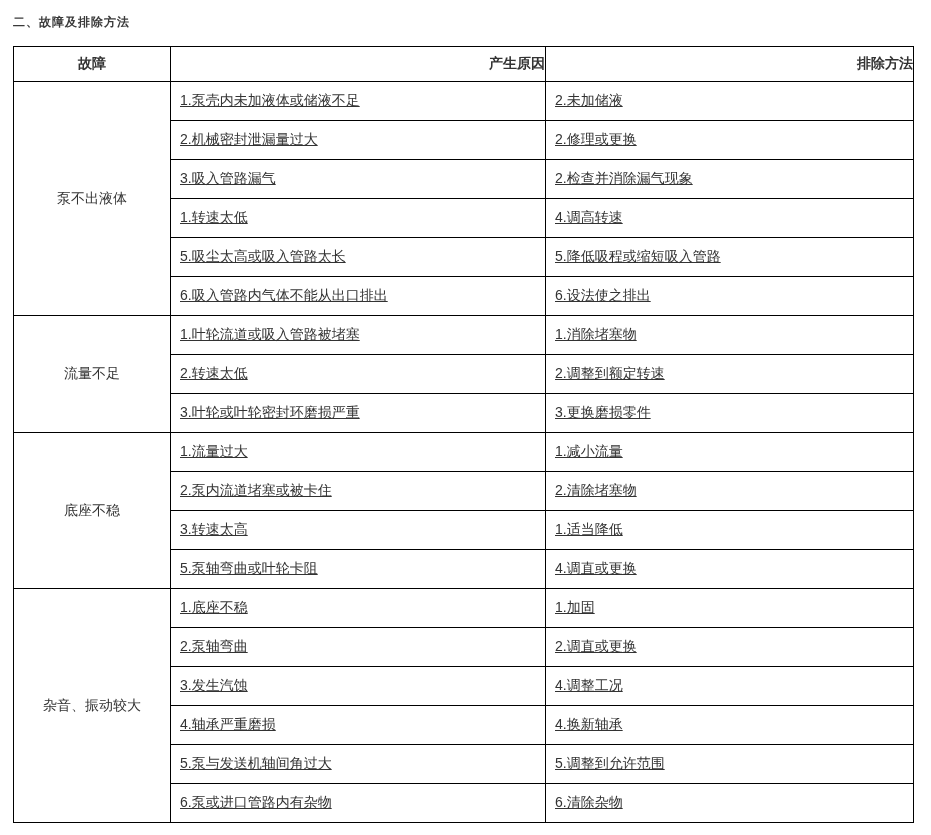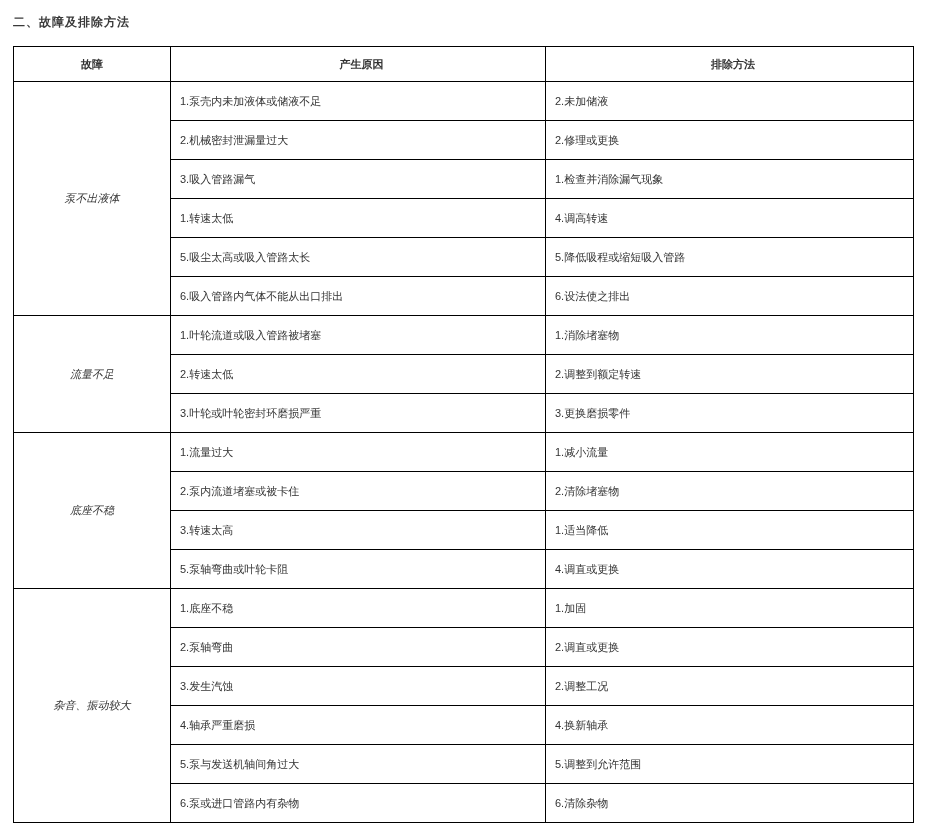--- a/index.html
+++ b/index.html
@@ -28,50 +28,50 @@
     line-height: 18px;
   }
   table.fault-table {
     border-collapse: collapse;
     table-layout: fixed;
     width: 900px;
   }
   .fault-table th,
   .fault-table td {
     border: 1px solid #000000;
-    font-size: 11px;
+    font-size: 14px;
     color: #333333;
     vertical-align: middle;
     padding: 0;
     overflow: hidden;
     white-space: nowrap;
   }
   .fault-table thead th {
     height: 34px;
     font-weight: bold;
   }
   .fault-table th.col-fault {
     text-align: center;
   }
   .fault-table th.col-cause,
   .fault-table th.col-remedy {
-    text-align: center;
+    text-align: right;
     padding-left: 7px;
   }
   .fault-table td {
     height: 38px;
   }
   .fault-table td.fault-cell {
     text-align: center;
-    font-style: italic;
   }
   .fault-table td.cause-cell,
   .fault-table td.remedy-cell {
     text-align: left;
     padding-left: 9px;
+    text-decoration: underline;
   }
 </style>
 </head>
 <body>
 
 <div class="page">
   <div class="doc-title">二、故障及排除方法</div>
 
   <table class="fault-table">
     <colgroup>
@@ -91,21 +91,21 @@
           <td class="fault-cell" rowspan="6">泵不出液体</td>
           <td class="cause-cell">1.泵壳内未加液体或储液不足</td>
           <td class="remedy-cell">2.未加储液</td>
         </tr>
         <tr>
           <td class="cause-cell">2.机械密封泄漏量过大</td>
           <td class="remedy-cell">2.修理或更换</td>
         </tr>
         <tr>
           <td class="cause-cell">3.吸入管路漏气</td>
-          <td class="remedy-cell">1.检查并消除漏气现象</td>
+          <td class="remedy-cell">2.检查并消除漏气现象</td>
         </tr>
         <tr>
           <td class="cause-cell">1.转速太低</td>
           <td class="remedy-cell">4.调高转速</td>
         </tr>
         <tr>
           <td class="cause-cell">5.吸尘太高或吸入管路太长</td>
           <td class="remedy-cell">5.降低吸程或缩短吸入管路</td>
         </tr>
         <tr>
@@ -146,21 +146,21 @@
           <td class="fault-cell" rowspan="6">杂音、振动较大</td>
           <td class="cause-cell">1.底座不稳</td>
           <td class="remedy-cell">1.加固</td>
         </tr>
         <tr>
           <td class="cause-cell">2.泵轴弯曲</td>
           <td class="remedy-cell">2.调直或更换</td>
         </tr>
         <tr>
           <td class="cause-cell">3.发生汽蚀</td>
-          <td class="remedy-cell">2.调整工况</td>
+          <td class="remedy-cell">4.调整工况</td>
         </tr>
         <tr>
           <td class="cause-cell">4.轴承严重磨损</td>
           <td class="remedy-cell">4.换新轴承</td>
         </tr>
         <tr>
           <td class="cause-cell">5.泵与发送机轴间角过大</td>
           <td class="remedy-cell">5.调整到允许范围</td>
         </tr>
         <tr>

